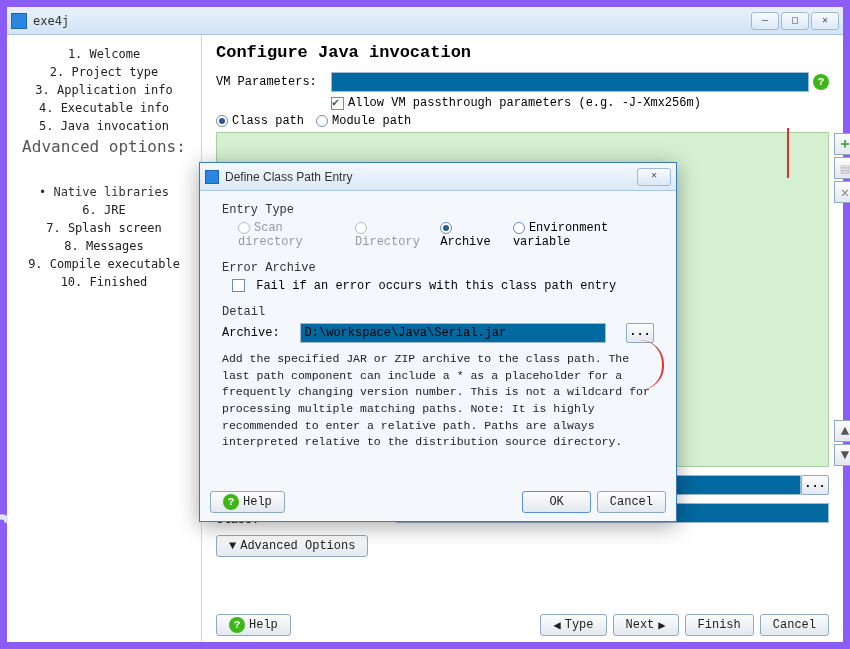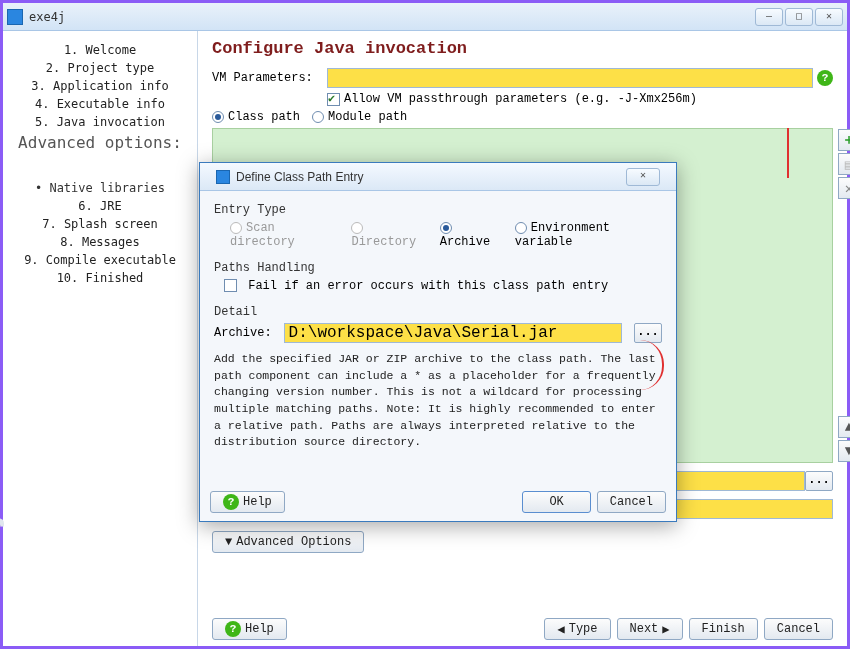--- a/index.html
+++ b/index.html
@@ -10,21 +10,21 @@
     background: #dce8f5;
     width: 850px;
     height: 649px;
     position: relative;
     overflow: hidden;
   }
   .window {
     position: absolute;
     top: 0; left: 0;
     width: 850px; height: 649px;
-    border: 3px solid #8b5cf6;
+    border: 7px solid #8b5cf6;
     background: #fff;
   }
   .titlebar {
     height: 28px;
     background: linear-gradient(#e9f1fa, #d2e4f6);
     border-bottom: 1px solid #a9c6e6;
     display: flex;
     align-items: center;
     padding: 0 4px;
   }
@@ -68,31 +68,31 @@
     flex:1;
     padding: 8px 14px 8px 14px;
     position:relative;
     font-family: "Courier New", monospace;
   }
   .main h2 {
     margin: 0 0 10px 0;
     font-family: "Courier New", monospace;
     font-size: 17px;
     font-weight: bold;
-    color:#7f1d1d;
+    color:#000000;
   }
   .row { display:flex; align-items:center; margin:4px 0; }
   .lbl { width:115px; font-family:"Courier New",monospace; }
   input[type=text].field {
     border:1px solid #9fb9d6;
     height:20px;
     padding:0 4px;
     font-family:"Courier New",monospace;
-    font-size:16px;
-    background:#fde047;
+    font-size:12px;
+    background:#0369a1;
   }
   .helpicon {
     width:16px;height:16px;border-radius:50%;
     background:#3fb618;color:#fff;font-weight:bold;
     text-align:center;line-height:16px;font-size:11px;
     display:inline-block;margin-left:4px;
   }
   .btn {
     background:linear-gradient(#fcfcfc,#e3e9f0);
     border:1px solid #8fa8c4;
@@ -163,29 +163,29 @@
     background:#f4f7fb;
     border:1px solid #3a7abd;
     box-shadow:0 4px 20px rgba(0,0,0,0.35);
     z-index:100;
     font-family:"Courier New",monospace;
   }
   .dialog .dtitle {
     height:28px;
     background:linear-gradient(#f4f9ff,#dbe8f6);
     border-bottom:1px solid #a9c6e6;
-    display:flex;align-items:center;padding:0 16px;
+    display:flex;align-items:center;padding:0 5px;
   }
   .dialog .dtitle .logo{width:14px;height:14px;background:#2a86e0;border:1px solid #1a66b0;margin-right:6px;}
   .dialog .dtitle .t{flex:1;color:#333;font-family:"Microsoft YaHei",sans-serif;}
-  .dialog .dbody { padding:6px 14px; }
+  .dialog .dbody { padding:6px 22px; }
   .grouplabel { margin:6px 0 4px 0; color:#333; }
   .dialog .radiorow { padding-left:16px; display:flex; gap:14px; align-items:center; }
   .dialog .checkrow { padding-left:10px; }
-  .dialog .detailrow { display:flex; align-items:center; gap:12px; }
+  .dialog .detailrow { display:flex; align-items:center; gap:20px; }
   .dialog .desc { padding:8px 0 0 0; font-size:11.5px; line-height:1.45; color:#222; }
   .dialog .dbottom {
     position:absolute;bottom:8px;left:10px;right:10px;
     display:flex;align-items:center;gap:6px;
   }
   .dialog .dbottom .spacer{flex:1;}
   .btn.primary { padding:2px 26px; border-color:#5a8ed0;}
 
   
   .redline {
@@ -309,21 +309,21 @@
   </div>
   <div class="dbody">
     <div class="grouplabel">Entry Type</div>
     <div class="radiorow">
       <label style="color:#999"><span class="radio disabled"></span><span>Scan directory</span></label>
       <label style="color:#999"><span class="radio disabled"></span><span>Directory</span></label>
       <label><span class="radio checked"></span><span>Archive</span></label>
       <label><span class="radio"></span><span>Environment variable</span></label>
     </div>
 
-    <div class="grouplabel" style="margin-top:12px">Paths Handling</div>
+    <div class="grouplabel" style="margin-top:12px">Error Archive</div>
     <div class="checkrow">
       <span class="checkbox"></span>
       <span>Fail if an error occurs with this class path entry</span>
     </div>
 
     <div class="grouplabel" style="margin-top:12px">Detail</div>
     <div class="detailrow">
       <span>Archive:</span>
       <input type="text" class="field" style="flex: 1 1 0%;" value="D:\workspace\Java\Serial.jar">
       <div class="dotsbtn">...</div>

